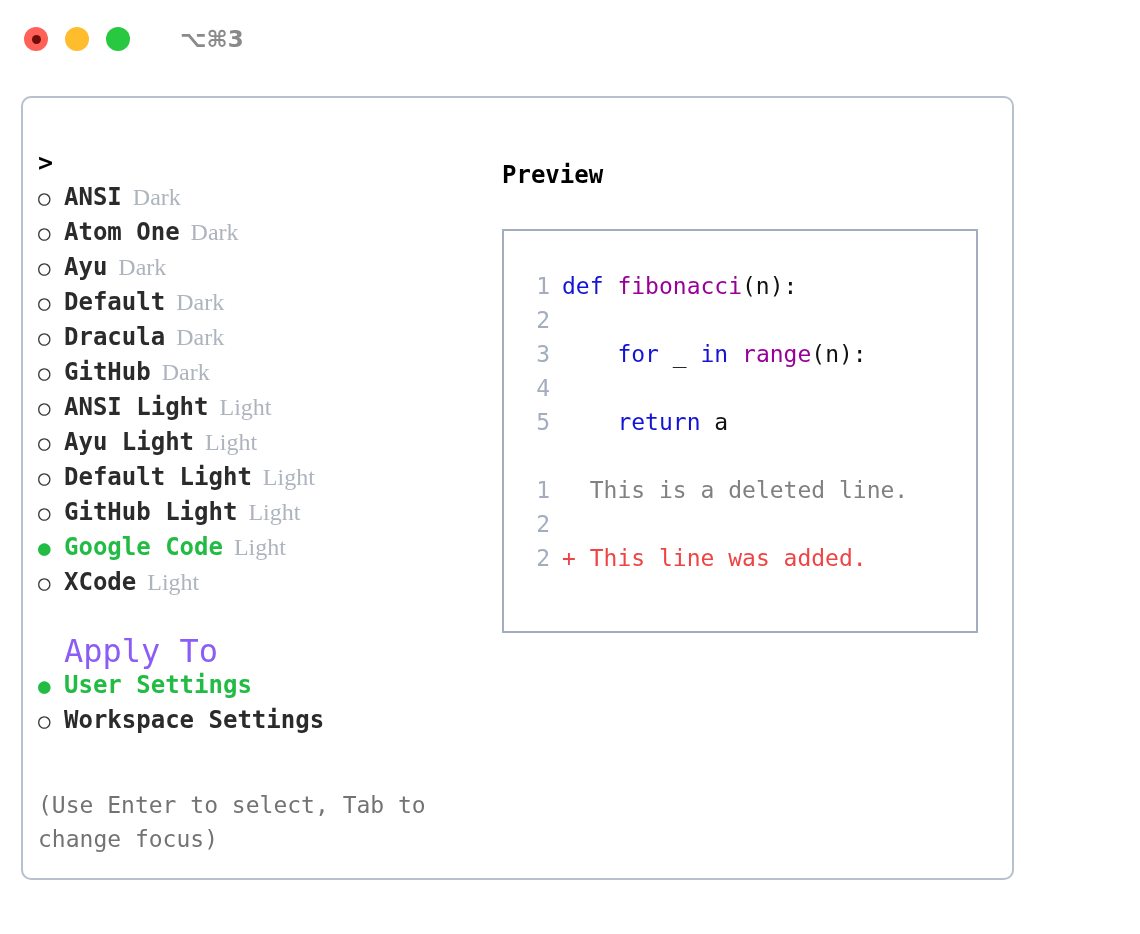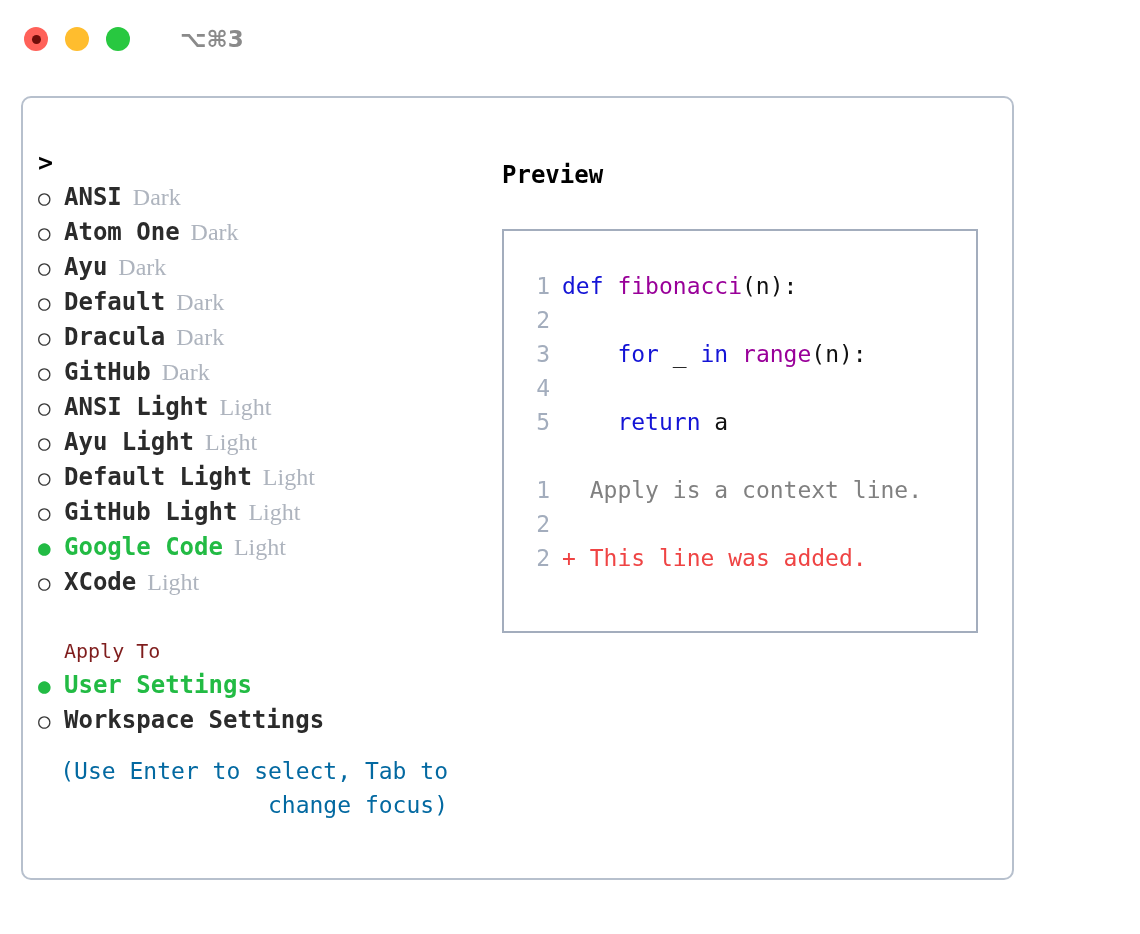--- a/index.html
+++ b/index.html
@@ -133,41 +133,40 @@
   .opt-row.selected .opt-marker { color: #22bb44; }
   .opt-row.selected .opt-label  { color: #22bb44; }
   .opt-label { color: #2b2b2b; font-weight: bold; }
   .opt-suffix {
     color: #aeb4be;
     padding-left: 11px;
     font-family: Liberation Serif, serif;
   }
 
   .group-title {
-    font-size: 20px;
-    color: #7f1d1d;
+    font-size: 32px;
+    color: #8b5cf6;
     line-height: 34px;
     white-space: pre;
     display: flex;
   }
   .group-title .marker {
     display: inline-block;
     width: 26px;
     flex: none;
   }
 
   .spacer-row { height: 34px; }
 
   .hint {
-    margin-top: 16px;
+    margin-top: 50px;
     font-size: 23px;
     line-height: 34px;
-    color: #0369a1;
+    color: #737373;
     width: 410px;
-    text-align: right;
   }
 
   
   .right-col {
     position: absolute;
     left: 479px;
     top: 60px;
     width: 490px;
   }
   .preview-title {
@@ -278,21 +277,21 @@
           <div class="code-area">
             <div id="code-lines">
                 <div class="code-line"><span class="lineno">1</span><span class="code-text"><span class="tok-kw">def </span><span class="tok-fn">fibonacci</span><span class="tok-plain">(n):</span></span></div>
                 <div class="code-line"><span class="lineno">2</span></div>
                 <div class="code-line"><span class="lineno">3</span><span class="code-text"><span class="tok-plain">    </span><span class="tok-kw">for</span><span class="tok-plain"> _ </span><span class="tok-kw">in</span><span class="tok-plain"> </span><span class="tok-fn">range</span><span class="tok-plain">(n):</span></span></div>
                 <div class="code-line"><span class="lineno">4</span></div>
                 <div class="code-line"><span class="lineno">5</span><span class="code-text"><span class="tok-plain">    </span><span class="tok-kw">return</span><span class="tok-plain"> a</span></span></div>
               </div>
             <div class="diff-gap"></div>
             <div id="diff-lines">
-                <div class="code-line"><span class="lineno">1</span><span class="code-text diff-ctx"><span> </span> <span>Apply is a context line.</span></span></div>
+                <div class="code-line"><span class="lineno">1</span><span class="code-text diff-ctx"><span> </span> <span>This is a deleted line.</span></span></div>
                 <div class="code-line"><span class="lineno">2</span></div>
                 <div class="code-line"><span class="lineno">2</span><span class="code-text diff-add"><span>+</span> <span>This line was added.</span></span></div>
               </div>
           </div>
         </div>
       </div>
 
     </div>
   </div>
 </div>

